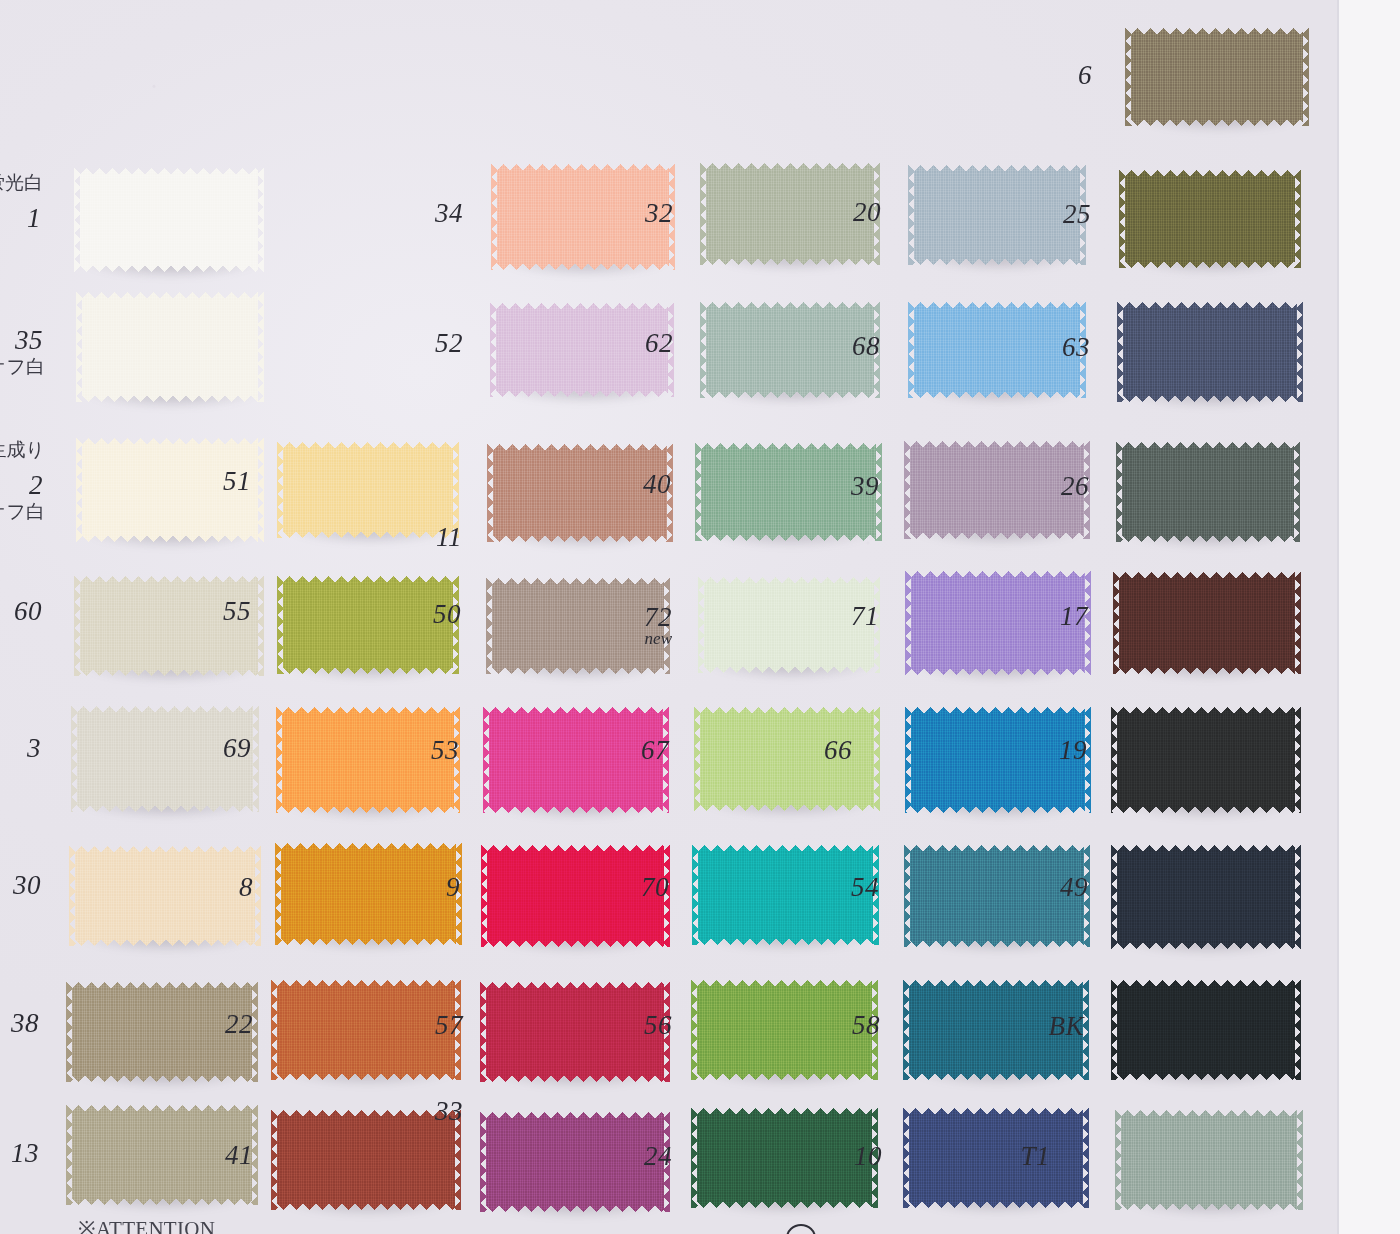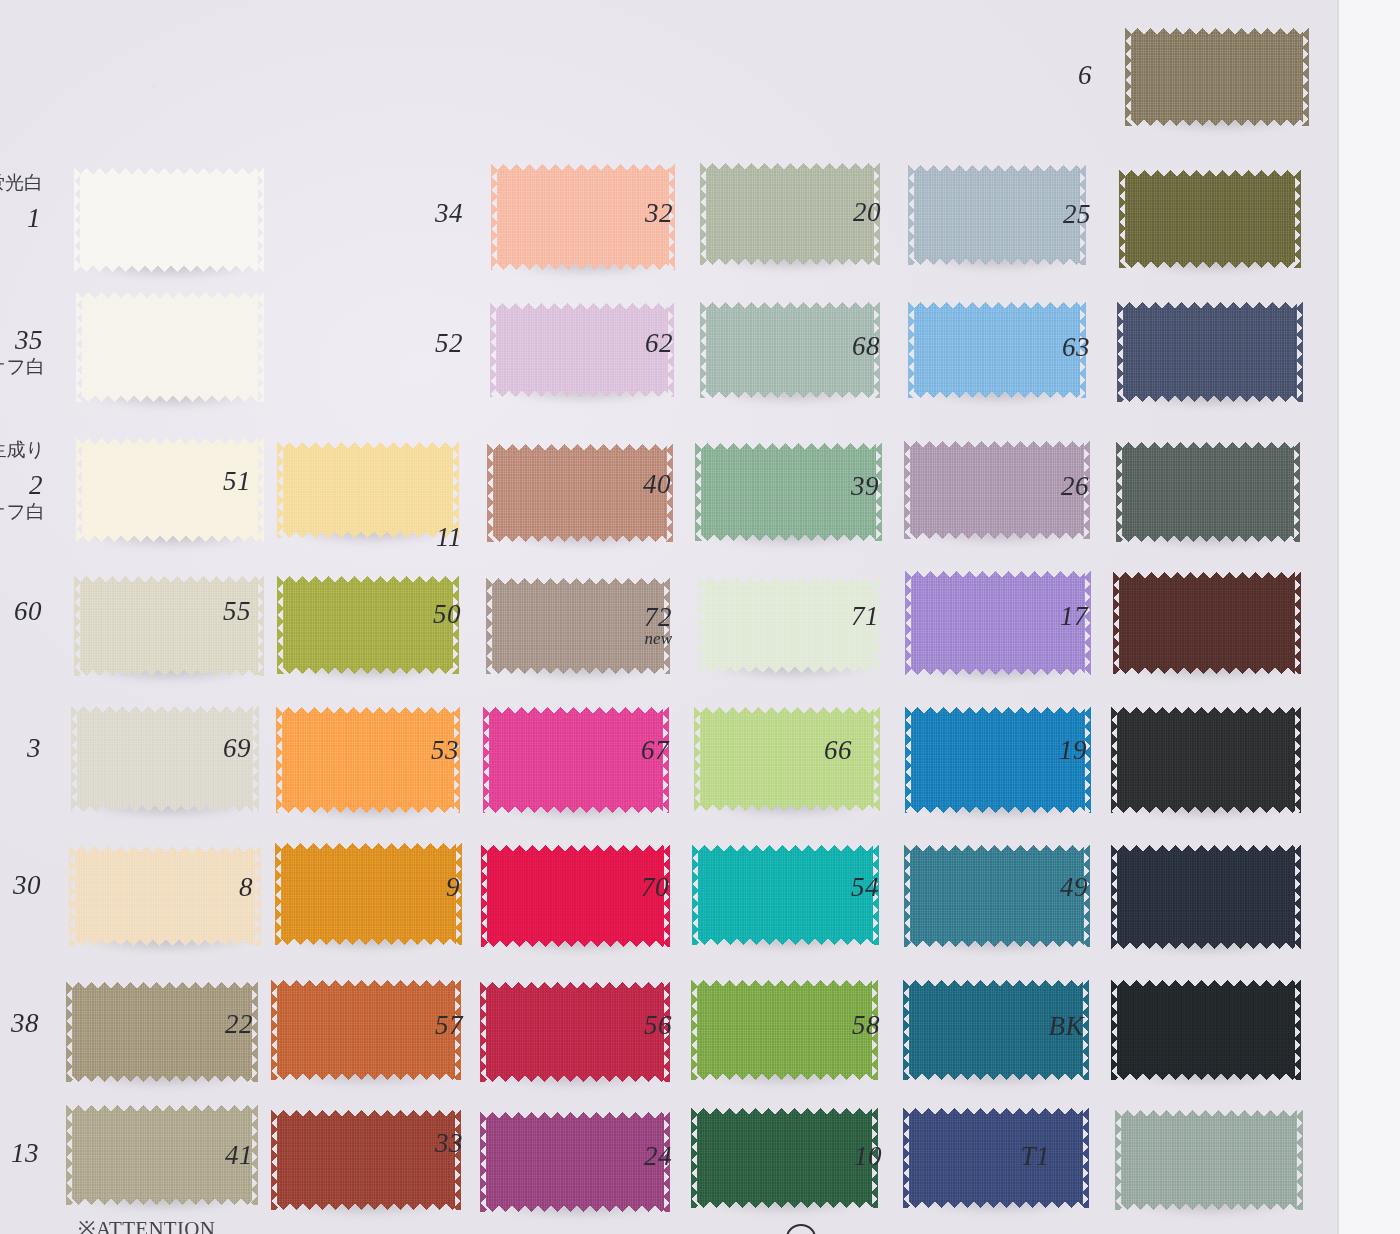--- a/index.html
+++ b/index.html
@@ -658,21 +658,21 @@
       <div class="swatch" title="33" style="left: 486px; top: 1112px; width: 178px; height: 100px;">
         <div class="shadow"></div>
         <div class="side l">
           <div class="sp" style="background: rgb(154, 71, 129);"></div>
         </div>
         <div class="side r">
           <div class="sp" style="background: rgb(154, 71, 129);"></div>
         </div>
         <div class="cloth" style="background: rgb(154, 71, 129);"></div>
       </div>
-      <div class="code" style="left: 403px; top: 1130px; width: 60px;">33</div>
+      <div class="code" style="left: 403px; top: 1098px; width: 60px;">33</div>
       <div class="swatch" title="24" style="left: 697px; top: 1108px; width: 175px; height: 100px;">
         <div class="shadow"></div>
         <div class="side l">
           <div class="sp" style="background: rgb(47, 98, 68);"></div>
         </div>
         <div class="side r">
           <div class="sp" style="background: rgb(47, 98, 68);"></div>
         </div>
         <div class="cloth" style="background: rgb(47, 98, 68);"></div>
       </div>

